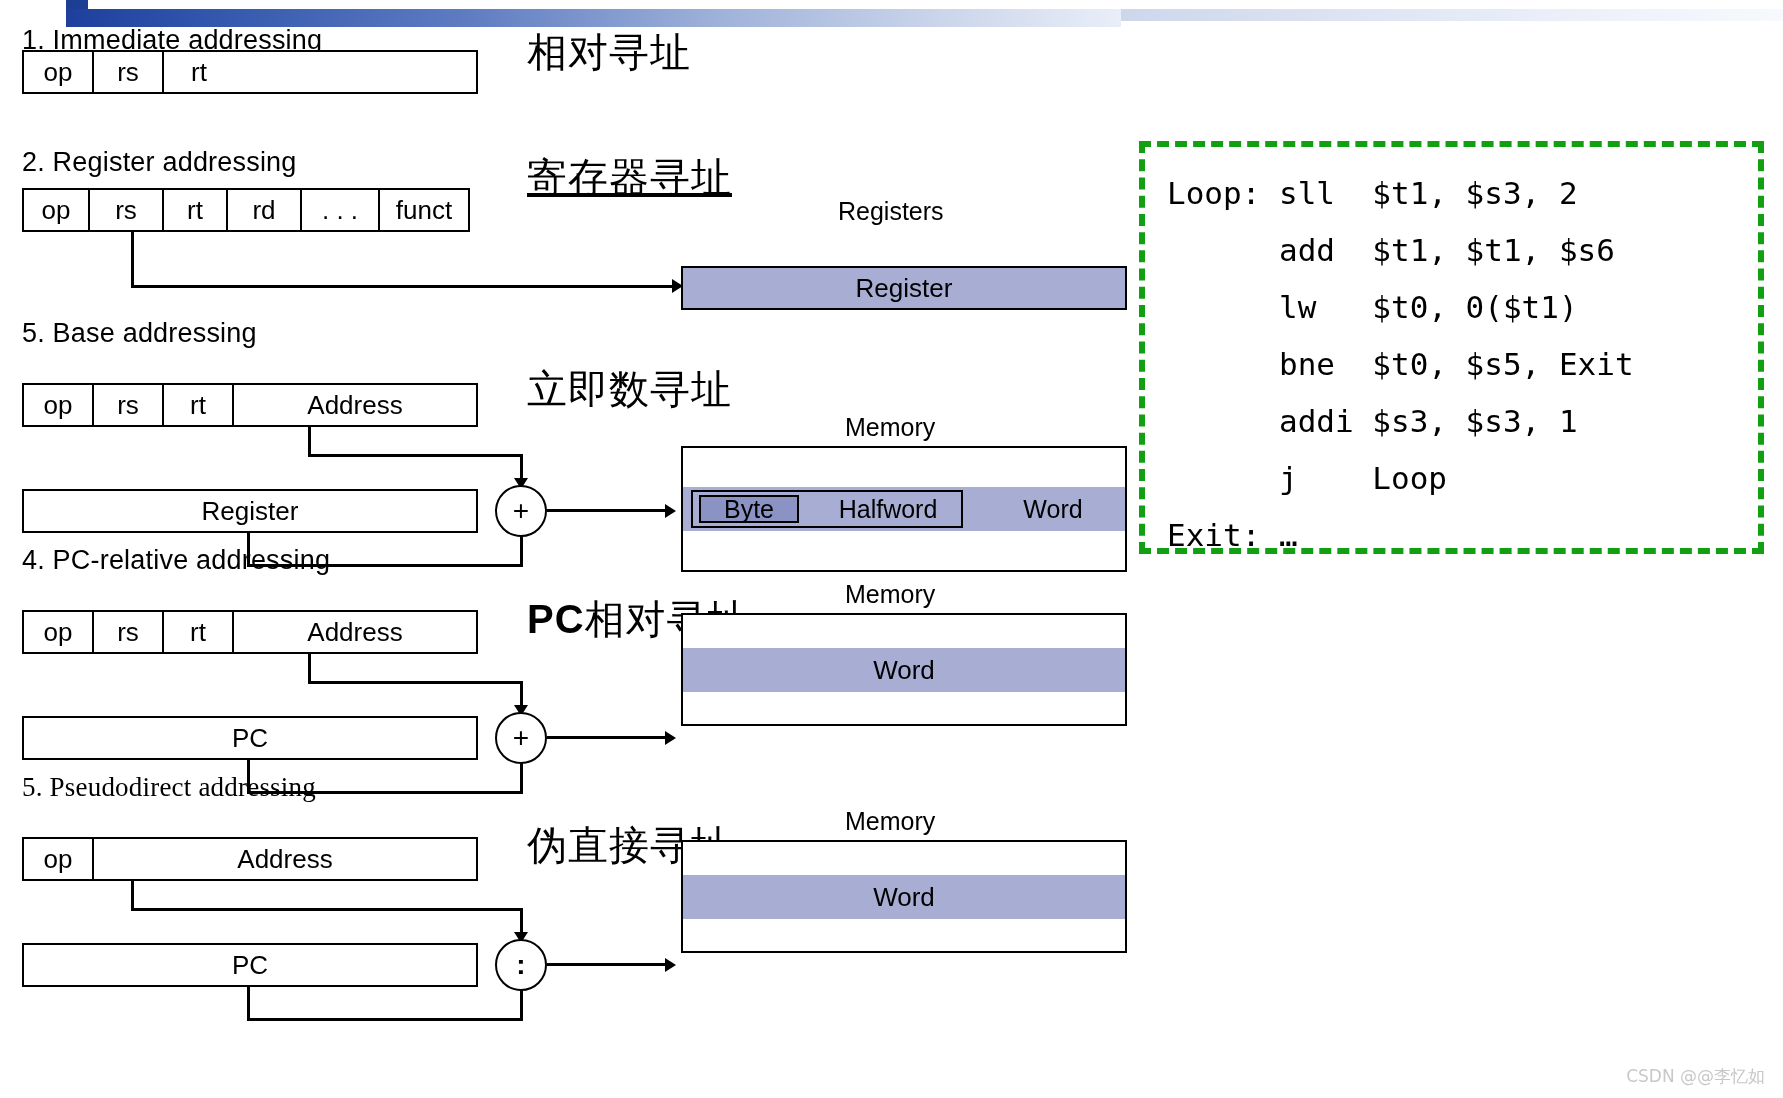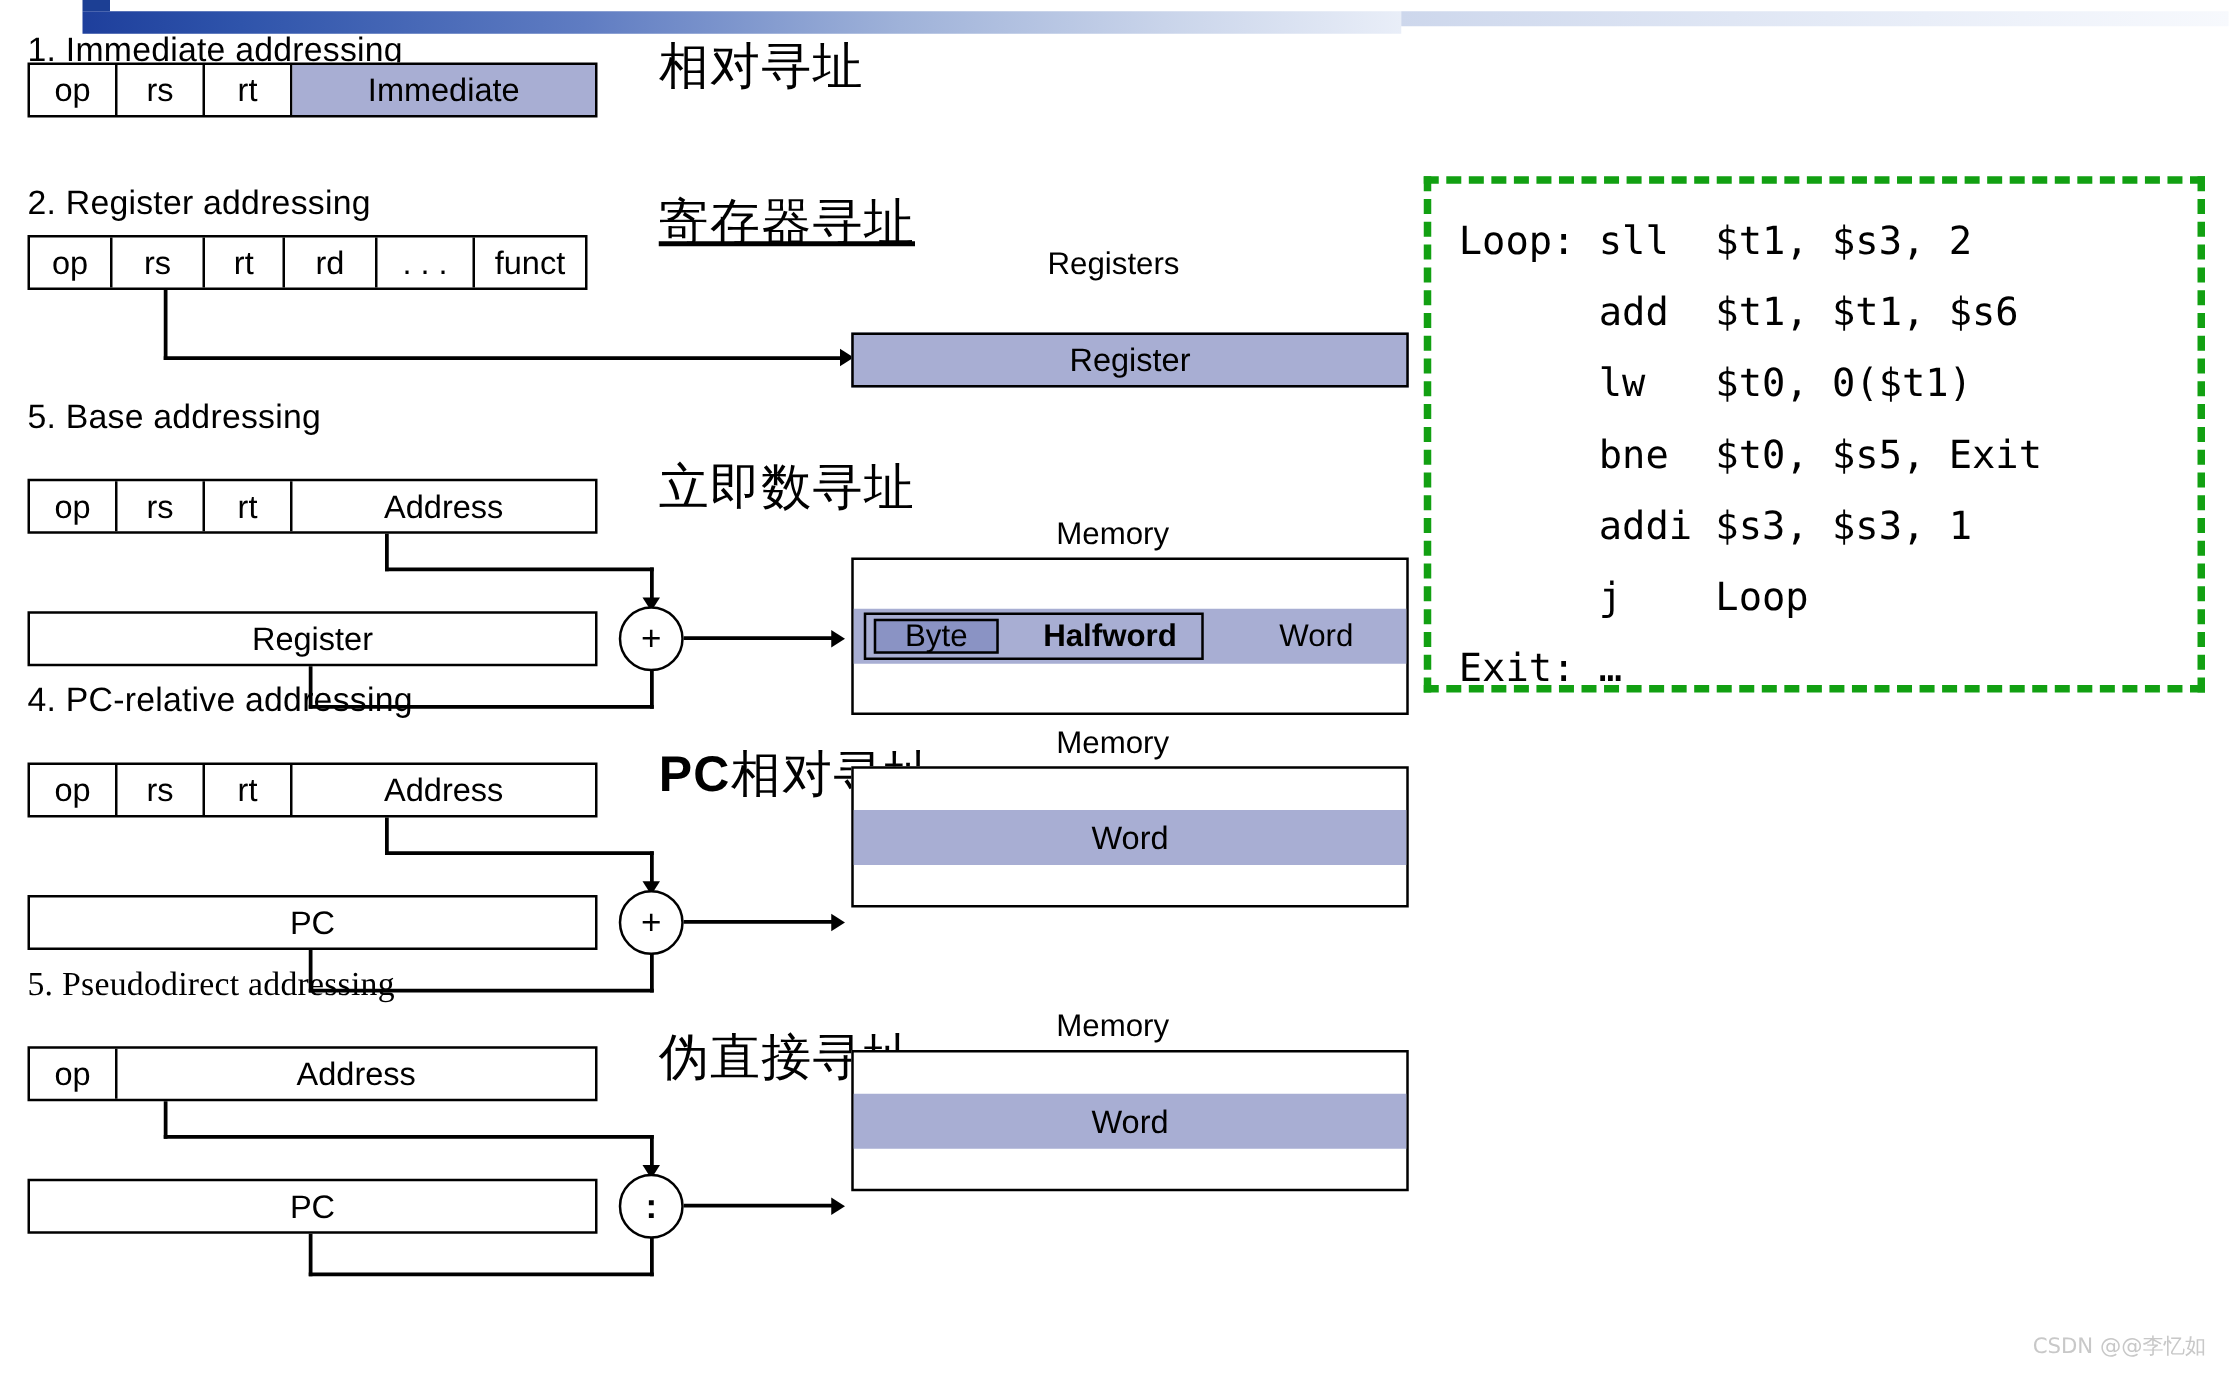--- a/index.html
+++ b/index.html
@@ -60,21 +60,20 @@
 <div id="top-bar"></div>
 <div id="top-bar-2"></div>
 
 <div class="sec-title" style="left:22px;top:25px;">1.  Immediate addressing</div>
 <div class="cn-title" style="left:527px;top:25px;">相对寻址</div>
 
 <div class="fmt" style="left:22px;top:50px;width:456px;height:44px;">
   <div class="cell" style="width:70px;">op</div>
   <div class="cell" style="width:70px;">rs</div>
   <div class="cell" style="width:70px;">rt</div>
-  <div class="cell hl" style="flex:1;">Immediate</div>
 </div>
 
 <div class="sec-title" style="left:22px;top:147px;">2. Register addressing</div>
 <div class="cn-title" style="left:527px;top:150px;text-decoration:underline;">寄存器寻址</div>
 
 <div class="fmt" style="left:22px;top:188px;width:448px;height:44px;">
   <div class="cell" style="width:66px;">op</div>
   <div class="cell" style="width:74px;">rs</div>
   <div class="cell" style="width:64px;">rt</div>
   <div class="cell" style="width:74px;">rd</div>
@@ -115,21 +114,21 @@
 
 <div class="ln" style="left:547px;top:509px;width:120px;height:3px;"></div>
 <div class="arw r" style="left:665px;top:504px;"></div>
 
 <div class="cap" style="left:845px;top:413px;">Memory</div>
 
 <div class="memframe" style="left:681px;top:446px;width:446px;height:126px;"></div>
 <div class="memrow" style="left:683px;top:487px;width:442px;height:44px;">
   <div style="position:absolute;left:8px;top:3px;width:272px;height:38px;background:#a8aed3;border:2px solid #000;box-sizing:border-box;"></div>
   <div style="position:absolute;left:16px;top:8px;width:100px;height:28px;background:#8a93c4;border:2px solid #000;box-sizing:border-box;display:flex;align-items:center;justify-content:center;font-size:25px;">Byte</div>
-  <div style="position:absolute;left:130px;top:3px;width:150px;height:38px;display:flex;align-items:center;justify-content:center;font-size:25px;font-weight:bold;">Halfword</div>
+  <div style="position:absolute;left:130px;top:3px;width:150px;height:38px;display:flex;align-items:center;justify-content:center;font-size:25px;">Halfword</div>
   <div style="position:absolute;left:300px;top:3px;width:140px;height:38px;display:flex;align-items:center;justify-content:center;font-size:25px;">Word</div>
 </div>
 
 <div class="sec-title" style="left:22px;top:545px;">4.  PC-relative addressing</div>
 <div class="cn-title" style="left:527px;top:592px;"><b>PC</b><span>相对寻址</span></div>
 
 <div class="fmt" style="left:22px;top:610px;width:456px;height:44px;">
   <div class="cell" style="width:70px;">op</div>
   <div class="cell" style="width:70px;">rs</div>
   <div class="cell" style="width:70px;">rt</div>

